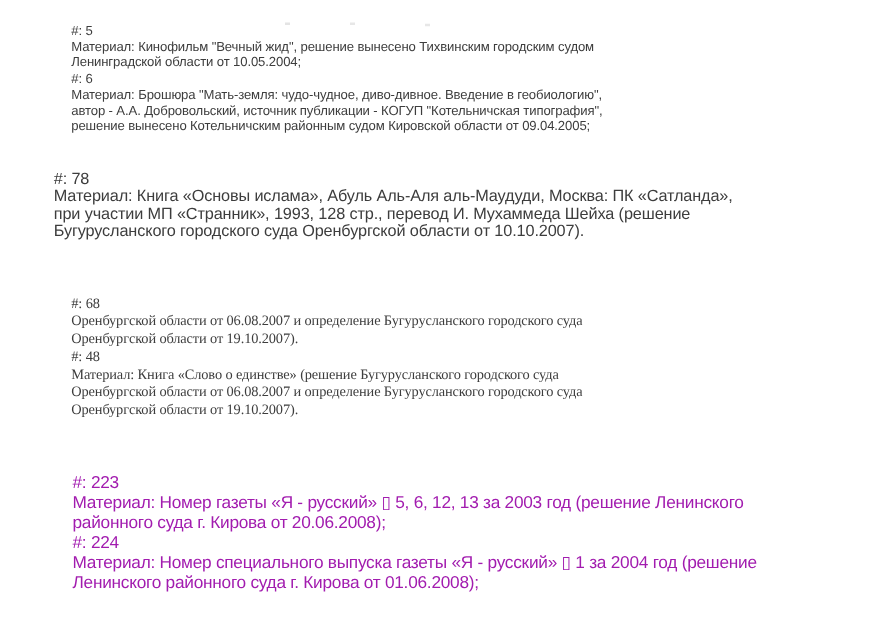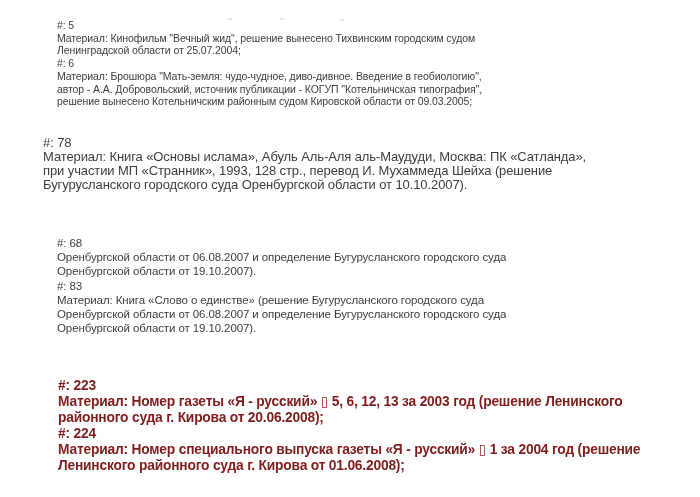--- a/index.html
+++ b/index.html
@@ -44,30 +44,30 @@
   }
   
   .block-c {
     left: 57px;
     top: 236px;
     font-size: 11.5px;
     line-height: 14.2px;
     letter-spacing: -0.1px;
     height: 107px;         
     overflow: hidden;
+    font-family: Liberation Serif, serif;
   }
   
   .block-d {
     left: 58px;
     top: 378px;
     font-size: 13.8px;
     line-height: 16.1px;
     letter-spacing: -0.2px;
-    color: #7f1d1d;
-    font-weight: bold;
+    color: #a21caf;
   }
   
   .top-fragment {
     position: absolute;
     left: 228px;
     top: 18px;
     width: 4px;
     height: 2px;
     background: #e4e4e4;
     box-shadow: 52px 0 0 #e7e7e7, 112px 1px 0 #e7e7e7;
@@ -76,39 +76,39 @@
 </head>
 <body>
 
 <div class="page">
 
   <div class="top-fragment"></div>
 
   <div class="block block-a">
       <div class="line">#: 5</div>
       <div class="line">Материал: Кинофильм "Вечный жид", решение вынесено Тихвинским городским судом</div>
-      <div class="line">Ленинградской области от 25.07.2004;</div>
+      <div class="line">Ленинградской области от 10.05.2004;</div>
       <div class="line">#: 6</div>
       <div class="line">Материал: Брошюра "Мать-земля: чудо-чудное, диво-дивное. Введение в геобиологию",</div>
       <div class="line">автор - А.А. Добровольский, источник публикации - КОГУП "Котельничская типография",</div>
-      <div class="line">решение вынесено Котельничским районным судом Кировской области от 09.03.2005;</div>
+      <div class="line">решение вынесено Котельничским районным судом Кировской области от 09.04.2005;</div>
     </div>
 
   <div class="block block-b">
       <div class="line">#: 78</div>
       <div class="line">Материал: Книга «Основы ислама», Абуль Аль-Аля аль-Маудуди, Москва: ПК «Сатланда»,</div>
       <div class="line">при участии МП «Странник», 1993, 128 стр., перевод И. Мухаммеда Шейха (решение</div>
       <div class="line">Бугурусланского городского суда Оренбургской области от 10.10.2007).</div>
     </div>
 
   <div class="block block-c">
       <div class="line">#: 68</div>
       <div class="line">Оренбургской области от 06.08.2007 и определение Бугурусланского городского суда</div>
       <div class="line">Оренбургской области от 19.10.2007).</div>
-      <div class="line">#: 83</div>
+      <div class="line">#: 48</div>
       <div class="line">Материал: Книга «Слово о единстве» (решение Бугурусланского городского суда</div>
       <div class="line">Оренбургской области от 06.08.2007 и определение Бугурусланского городского суда</div>
       <div class="line">Оренбургской области от 19.10.2007).</div>
     </div>
 
   <div class="block block-d">
       <div class="line">#: 223</div>
       <div class="line">Материал: Номер газеты «Я - русский» ▯ 5, 6, 12, 13 за 2003 год (решение Ленинского</div>
       <div class="line">районного суда г. Кирова от 20.06.2008);</div>
       <div class="line">#: 224</div>

